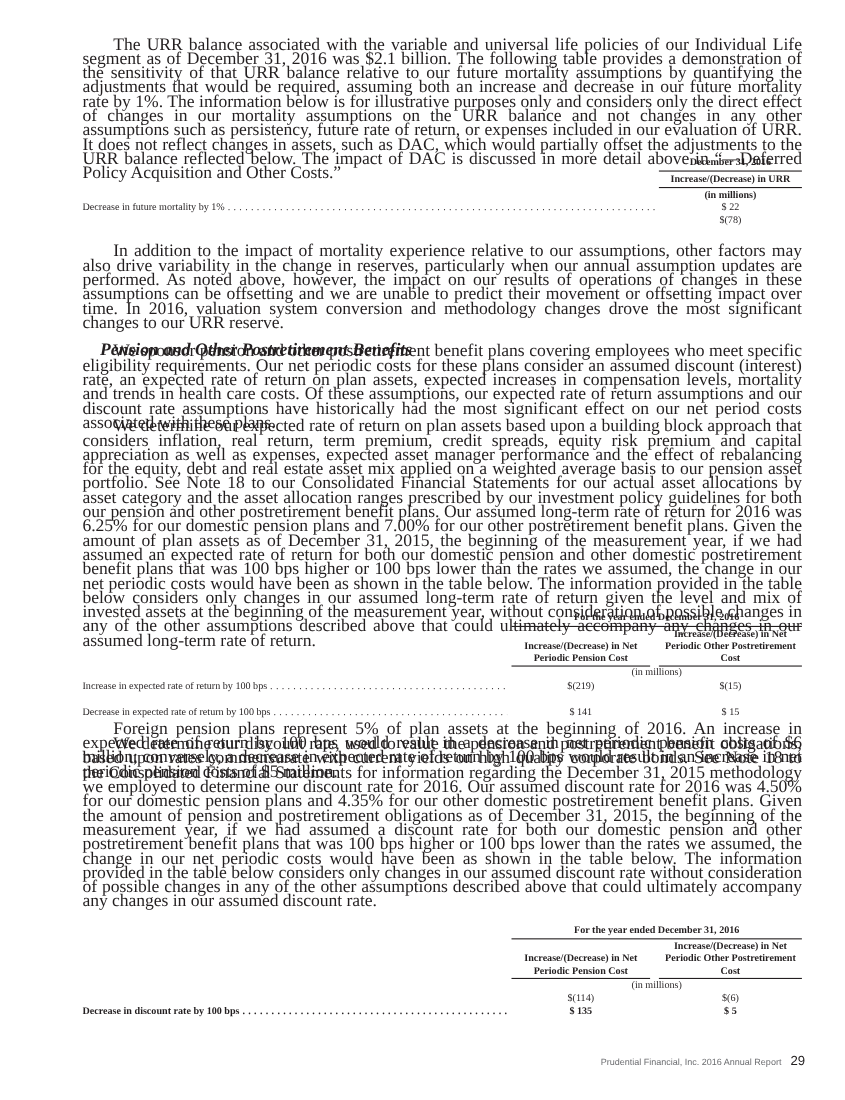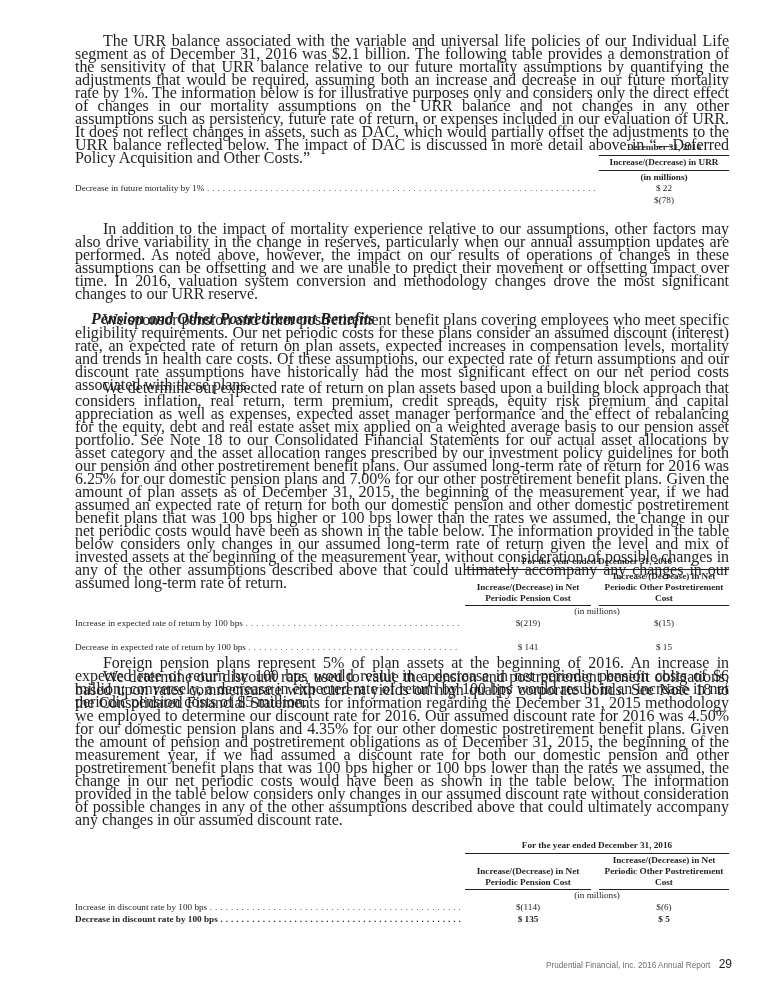--- a/index.html
+++ b/index.html
@@ -123,21 +123,20 @@
     </div>
     <div class="hdr" style="left:524px; width:130px; top:15px;">
       <div>Increase/(Decrease) in Net</div>
       <div>Periodic Other Postretirement</div>
       <div>Cost</div>
     </div>
     <div class="rule" style="left:390px; width:126px; top:49px;"></div>
     <div class="rule" style="left:524px; width:130px; top:49px;"></div>
     <div class="hdr" style="left:390px; width:264px; top:50px; font-weight:normal;">(in millions)</div>
     <div class="row" style="top:62px;">
-      <span class="lbl" style="width:386px;">Increase in discount rate by 100 bps</span>
       <span class="val" style="left:390px; width:126px;">$(114)</span>
       <span class="val" style="left:524px; width:130px;">$(6)</span>
     </div>
     <div class="row" style="top:74px;font-weight:bold;">
       <span class="lbl" style="width:386px;">Decrease in discount rate by 100 bps</span>
       <span class="val" style="left:390px; width:126px;">$ 135</span>
       <span class="val" style="left:524px; width:130px;">$ 5</span>
     </div>
   </div>
 </div>

